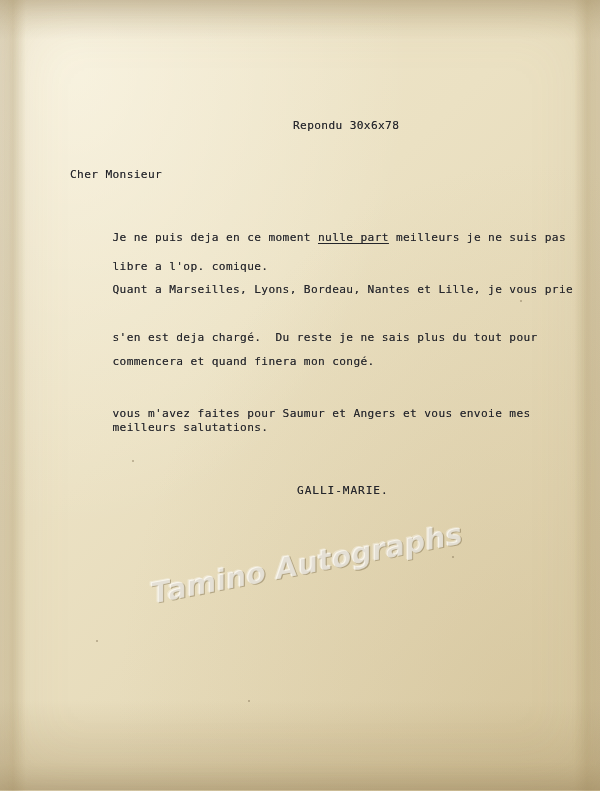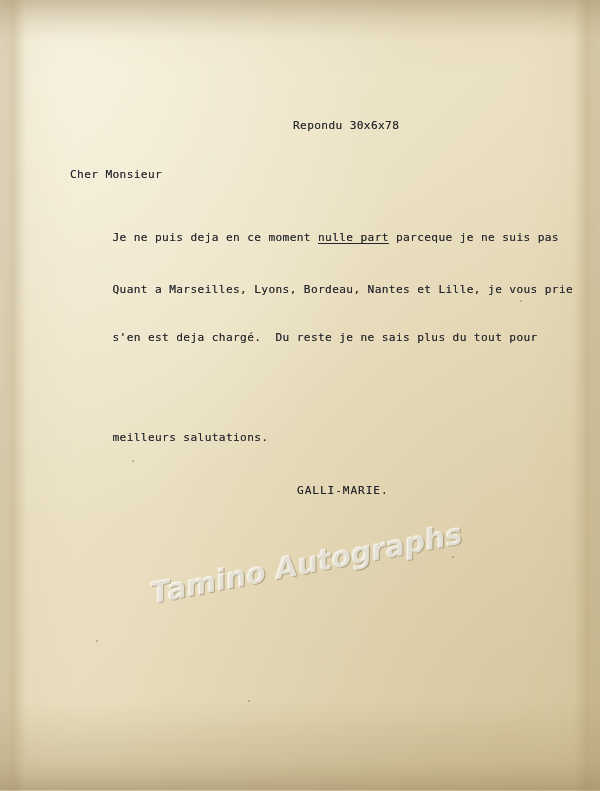--- a/index.html
+++ b/index.html
@@ -85,21 +85,21 @@
 
   .body-line { left: 70px; }
   .bl0 { top: 218px; }
   .bl1 { top: 247px; }
   .bl2 { top: 270px; }
   .bl3 { top: 294px; }
   .bl4 { top: 318px; }
   .bl5 { top: 342px; }
   .bl6 { top: 370px; }
   .bl7 { top: 394px; }
-  .bl8 { top: 418px; }
+  .bl8 { top: 408px; }
 
   .signature { left: 297px; top: 484px; letter-spacing: 0.9px; }
 
   u.ul { text-decoration: underline; text-underline-offset: 2px; }
 
   
   #watermark {
     position: absolute;
     left: 148px;
     top: 520px;
@@ -138,35 +138,44 @@
   <div class="speck" style="left:248px; top:700px; width:2px; height:2px;"></div>
   <div class="speck" style="left:520px; top:300px; width:2px; height:2px;"></div>
 
   <div id="text-block">
 
     <div class="tline reply-line">Repondu 30x6x78</div>
 
     <div class="tline salutation">Cher Monsieur</div>
 
     <div class="tline body-line bl0">
-      <span>Je ne puis deja en ce moment </span><u class="ul">nulle part</u><span> parceque je ne suis pas</span>
+      <span>Je ne puis deja en ce moment </span><u class="ul">nulle part</u><span> meilleurs je ne suis pas</span>
     </div>
 
+    <div class="tline body-line bl1">
+      <span>libre a l'op. comique.</span>
+    </div>
 
     <div class="tline body-line bl2">
       <span>Quant a Marseilles, Lyons, Bordeau, Nantes et Lille, je vous prie</span>
     </div>
 
 
     <div class="tline body-line bl4">
       <span>s'en est deja chargé.  Du reste je ne sais plus du tout pour</span>
     </div>
 
+    <div class="tline body-line bl5">
+      <span>commencera et quand finera mon congé.</span>
+    </div>
 
 
+    <div class="tline body-line bl7">
+      <span>vous m'avez faites pour Saumur et Angers et vous envoie mes</span>
+    </div>
 
     <div class="tline body-line bl8">
       <span>meilleurs salutations.</span>
     </div>
 
     <div class="tline signature">GALLI-MARIE.</div>
   </div>
 
   <div id="watermark">Tamino Autographs</div>
 

